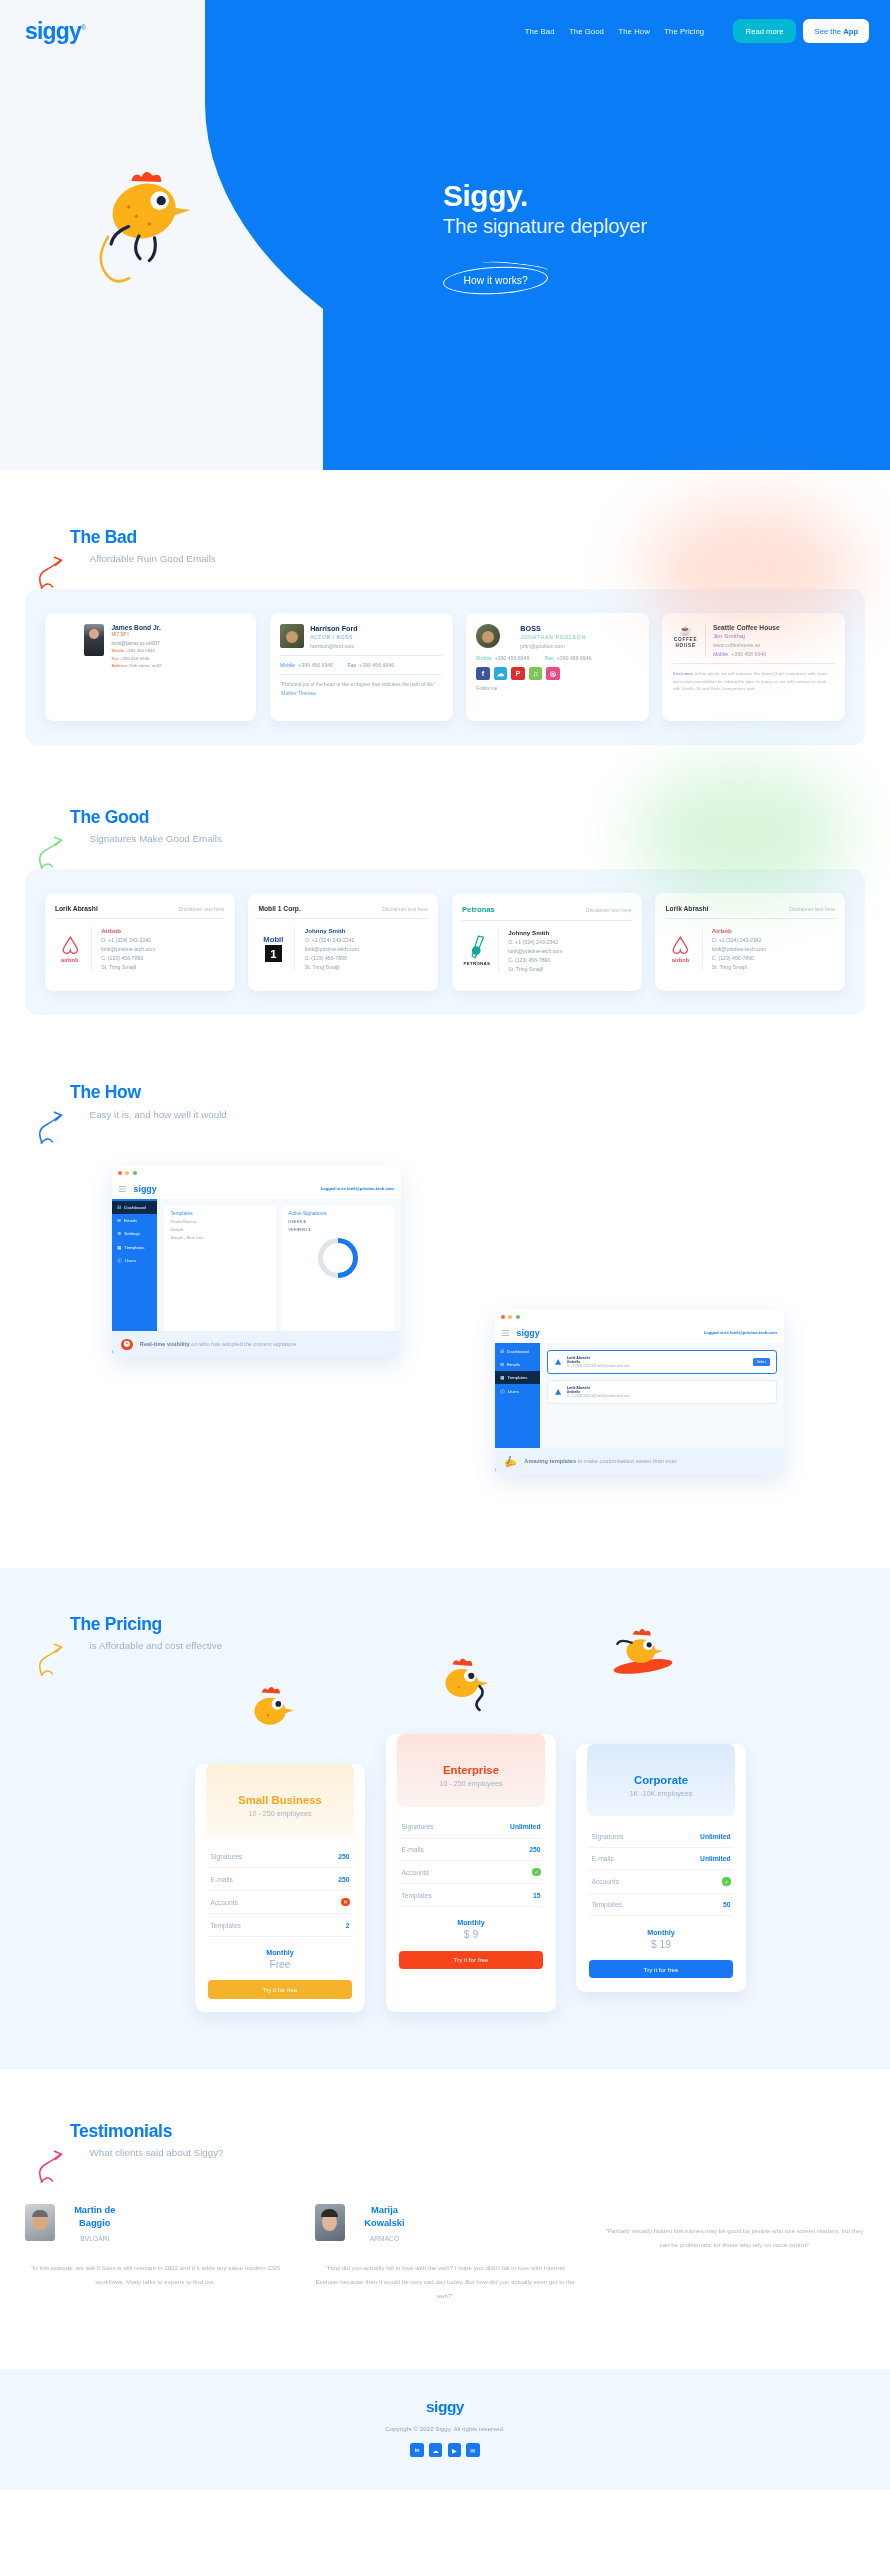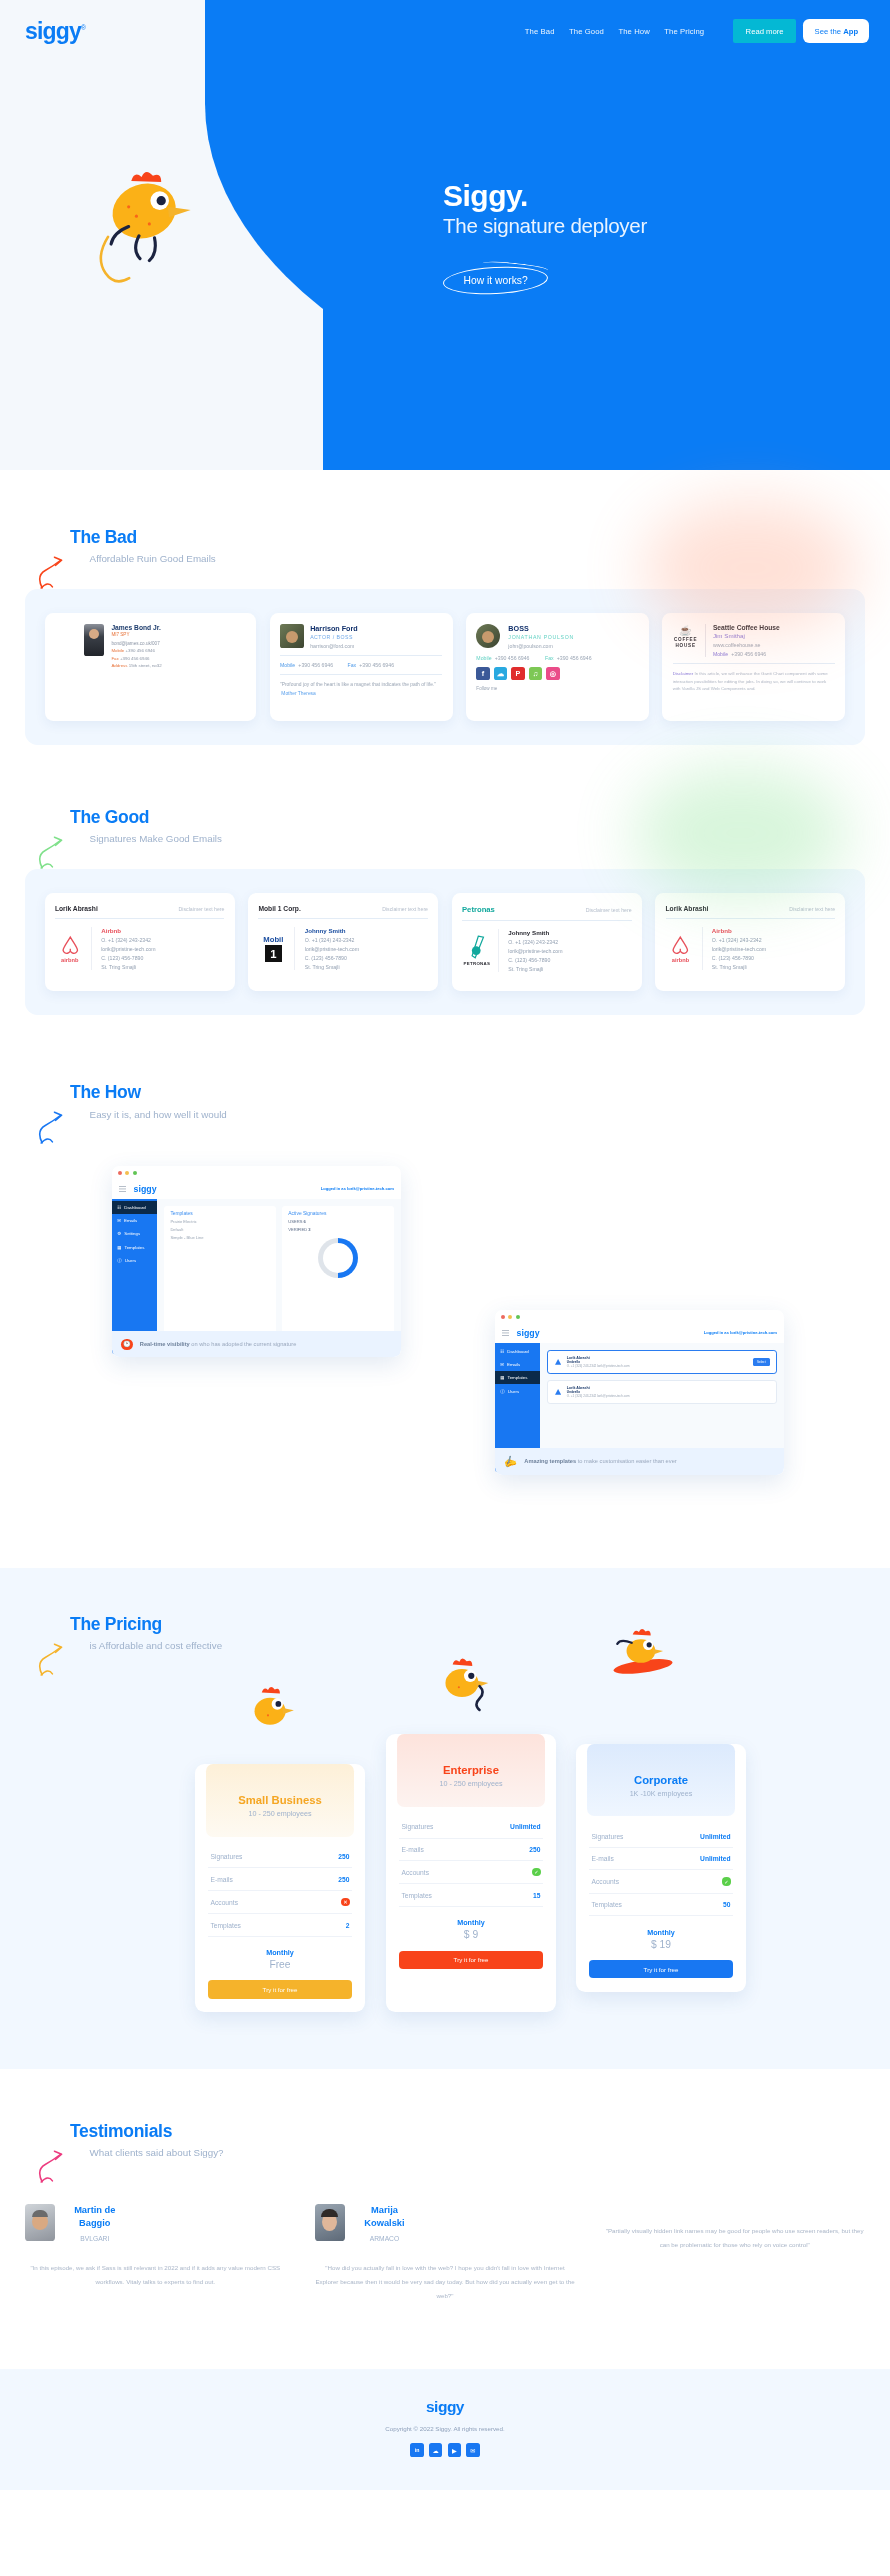--- a/index.html
+++ b/index.html
@@ -45,21 +45,21 @@
   .navlinks {
     margin-left: auto; display: flex; align-items: center; gap: 14.4px;
   }
   .navlinks a {
     color: rgba(255,255,255,0.92);
     text-decoration: none; font-size: 7.7px; letter-spacing: 0.1px;
   }
   .nav-btns { display: flex; align-items: center; gap: 7.2px; margin-left: 29px; margin-right: 20.6px; }
   .btn-read {
     background: #04b8d4; color: #fff; border: none;
-    padding: 7.2px 12.4px; border-radius: 2px; font-size: 7.7px;
+    padding: 7.2px 12.4px; border-radius: 8px; font-size: 7.7px;
     font-family: inherit; cursor: pointer;
   }
   .btn-app {
     background: #fff; color: #0a7cf5; border: none;
     padding: 7.2px 11.3px; border-radius: 6.2px; font-size: 7.7px;
     font-family: inherit; cursor: pointer;
   }
   .btn-app b { font-weight: 700; }
 
   .hero-copy { position: absolute; left: 443px; top: 180px; width: 289px; z-index: 10; }
@@ -120,21 +120,21 @@
   .bc2 .nm { font-size: 7.2px; font-weight: 700; color: #11306b;}
   .bc2 .role { font-size: 5.2px; color: #6fa8e8; letter-spacing: 0.5px; margin-top: 1px;}
   .bc2 .eml { font-size: 5.2px; color: #9aa5b4; margin-top: 2.1px;}
   .hr { border: none; border-top: 0.5px solid #e3ecf6; margin: 6.2px 0; }
   .bc2 .contacts { display: flex; gap: 14.4px; font-size: 5.2px; color: #9aa5b4;}
   .bc2 .contacts b { color: #4f9ae8; font-weight: 400; margin-right: 3.1px;}
   .bc2 .quote { font-size: 4.9px; line-height: 1.7; color: #9aa5b4;}
   .bc2 .quote b { color: #5aa0ec; font-weight: 400;}
 
   
-  .bc3 .top { display:flex; gap:8px; align-items:flex-start;}
+  .bc3 .top { display:flex; gap:20px; align-items:flex-start;}
   .bc3 .ph { width: 24px; height: 24px; border-radius: 50%; background: linear-gradient(135deg,#6e7a56,#3c4430); flex:none; position:relative; overflow:hidden;}
   .bc3 .ph:after{content:"";position:absolute;left:5.7px;top:6.2px;width:12.4px;height:12.4px;border-radius:50%;background:#c79a6d;}
   .bc3 .nm { font-size: 7.2px; font-weight: 700; color: #11306b;}
   .bc3 .role { font-size: 5.2px; color: #5fd0c2; letter-spacing: 0.7px; margin-top: 1px;}
   .bc3 .eml { font-size: 5.2px; color: #9aa5b4; margin-top: 2.1px;}
   .bc3 .contacts { display:flex; gap: 15.5px; font-size: 5.2px; color:#9aa5b4; margin-top: 6.2px;}
   .bc3 .contacts b { color:#5fd0c2; font-weight:400; margin-right:3.1px;}
   .socials { display: flex; gap: 4.1px; margin-top: 6.2px;}
   .soc { width: 13.4px; height: 13.4px; border-radius: 2.6px; display:flex; align-items:center; justify-content:center; color:#fff; font-size: 7.2px; font-weight:700;}
   .bc3 .follow { font-size: 4.6px; color:#9aa5b4; margin-top: 5.2px;}

